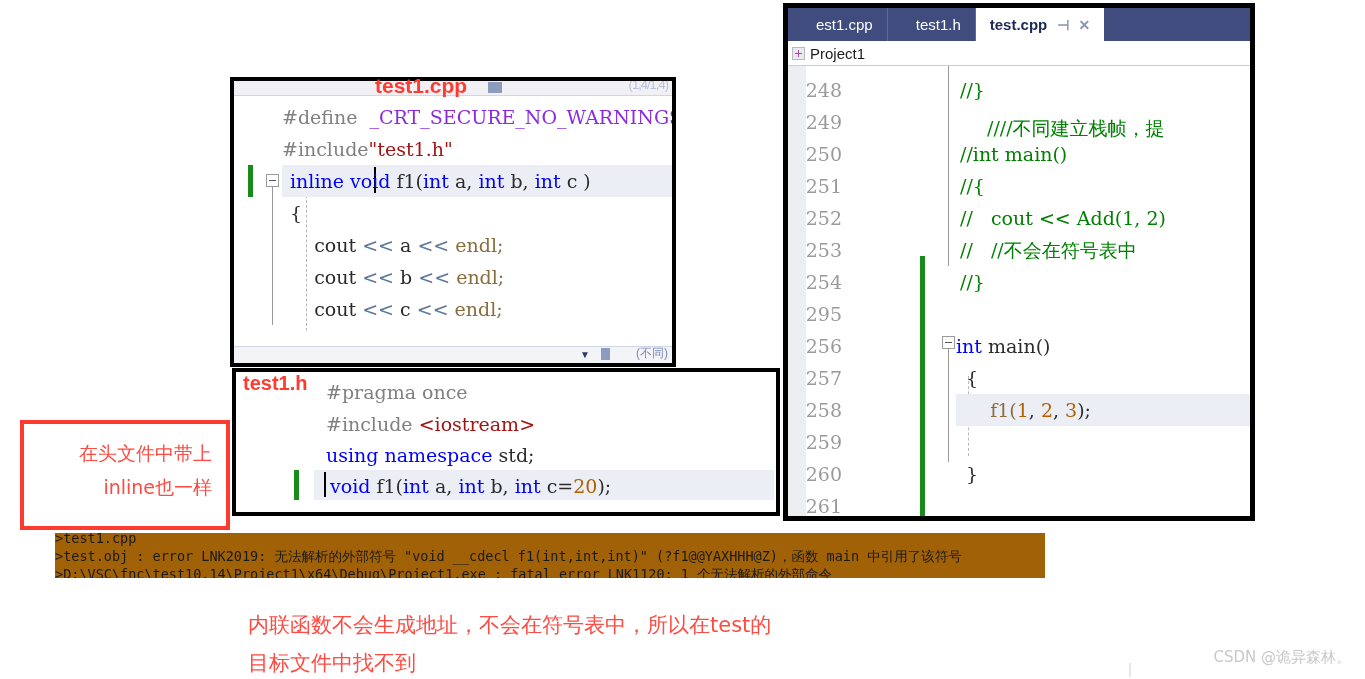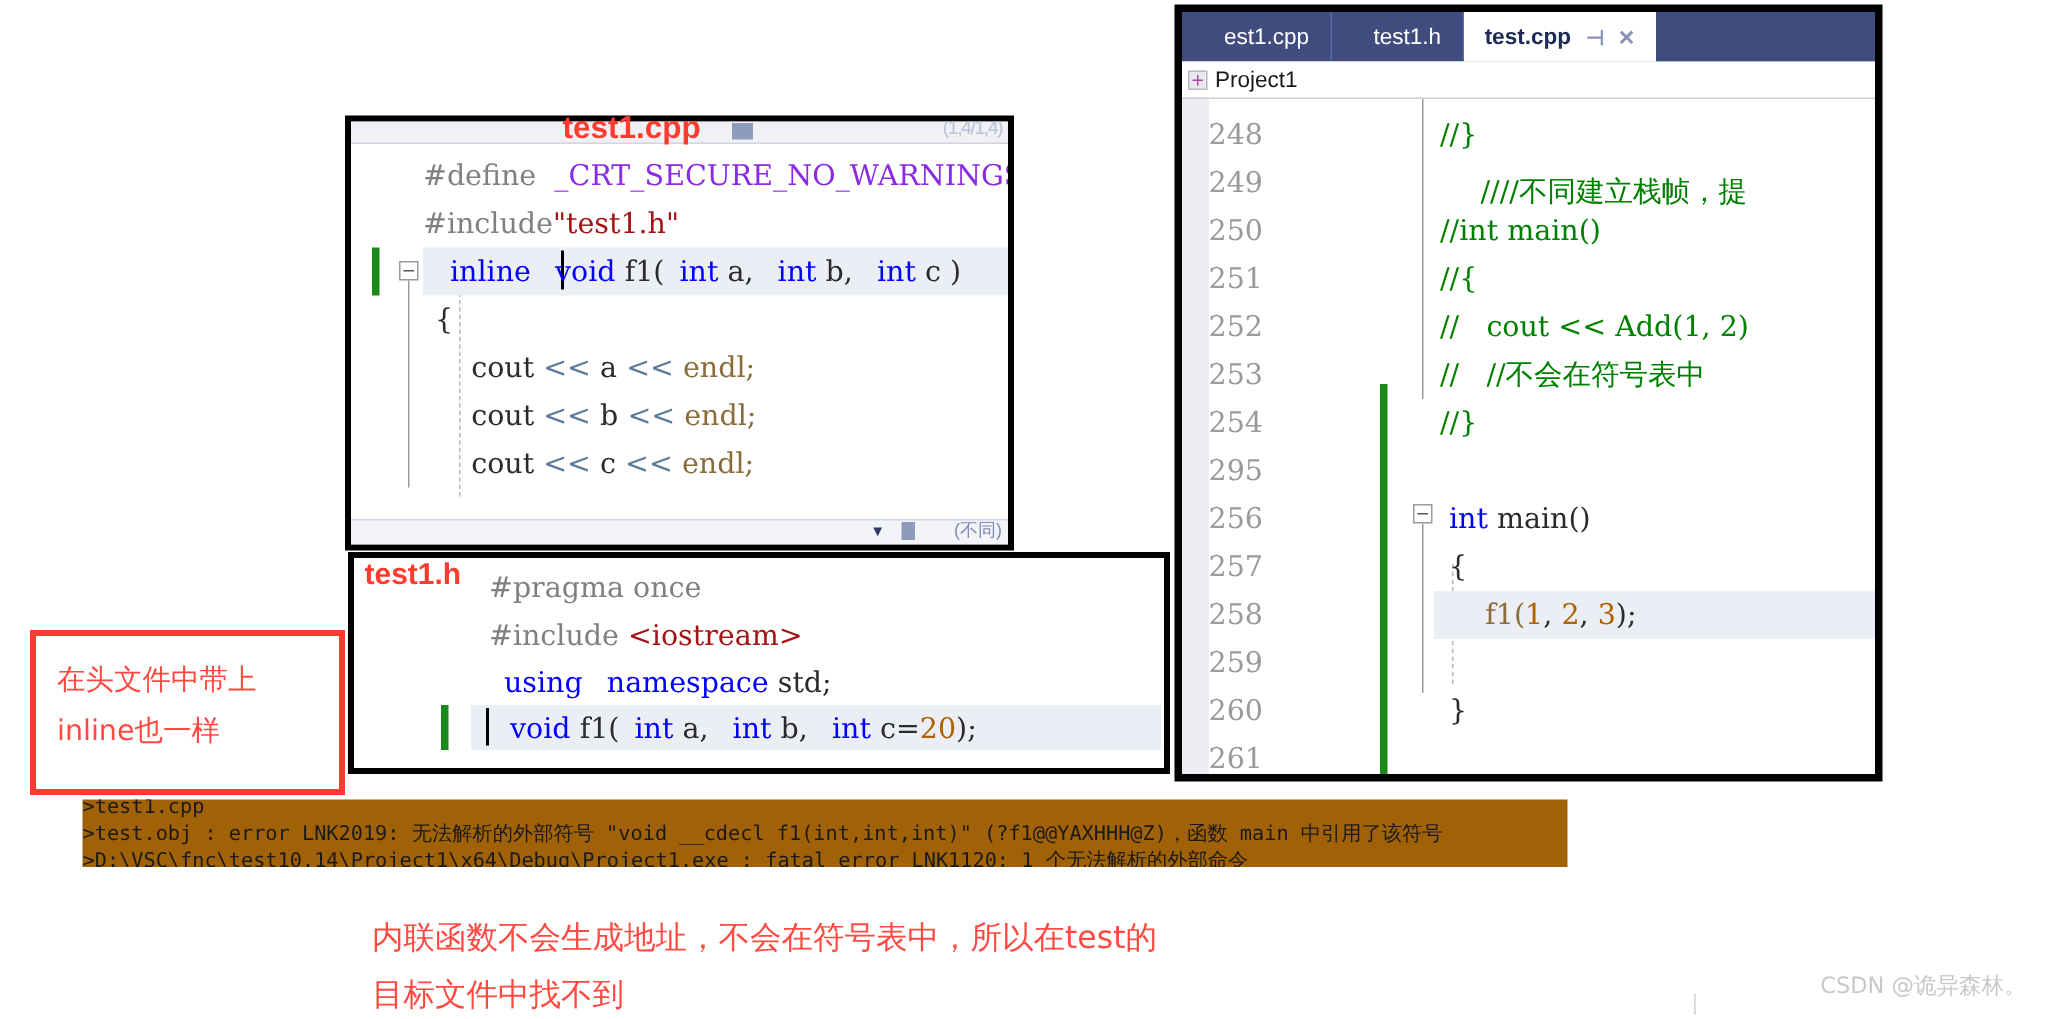--- a/index.html
+++ b/index.html
@@ -20,21 +20,21 @@
     box-sizing:border-box;
     overflow:hidden;
   }
   .code-line{
     font-family:"DejaVu Serif", serif;
     font-size:19px;
     line-height:32px;
     white-space:pre;
     color:#000000;
   }
-  .kw{color:#0000ff;margin-left:10px;}
+  .kw{color:#0000ff;}
   .pp{color:#808080;}
   .mac{color:#8a2be2;}
   .str{color:#a31515;}
   .num{color:#b06000;}
   .id{color:#2b2b2b;}
   .op{color:#5c7a99;}
   .cmt{color:#008000;}
   .fn{color:#8a6d3b;}
 
   
@@ -123,21 +123,21 @@
   }
 
   
   #note-box{
     left:20px;top:420px;width:210px;height:110px;
     border:4px solid #ff3b30;box-sizing:border-box;background:#ffffff;
     padding:12px 14px;
   }
   #note-box div{
     color:#ff4a42;font-size:19px;line-height:34px;
-    font-family:"DejaVu Sans",sans-serif;white-space:nowrap;
+    font-family:"DejaVu Sans",sans-serif;white-space:nowrap;text-align:right;
   }
 
   
   #error-out{
     left:55px;top:533px;width:990px;height:45px;background:#a16207;overflow:hidden;
   }
   #error-out div{
     font-family:"DejaVu Sans Mono",monospace;font-size:13.5px;line-height:18px;
     color:#1a1a1a;white-space:nowrap;
   }

